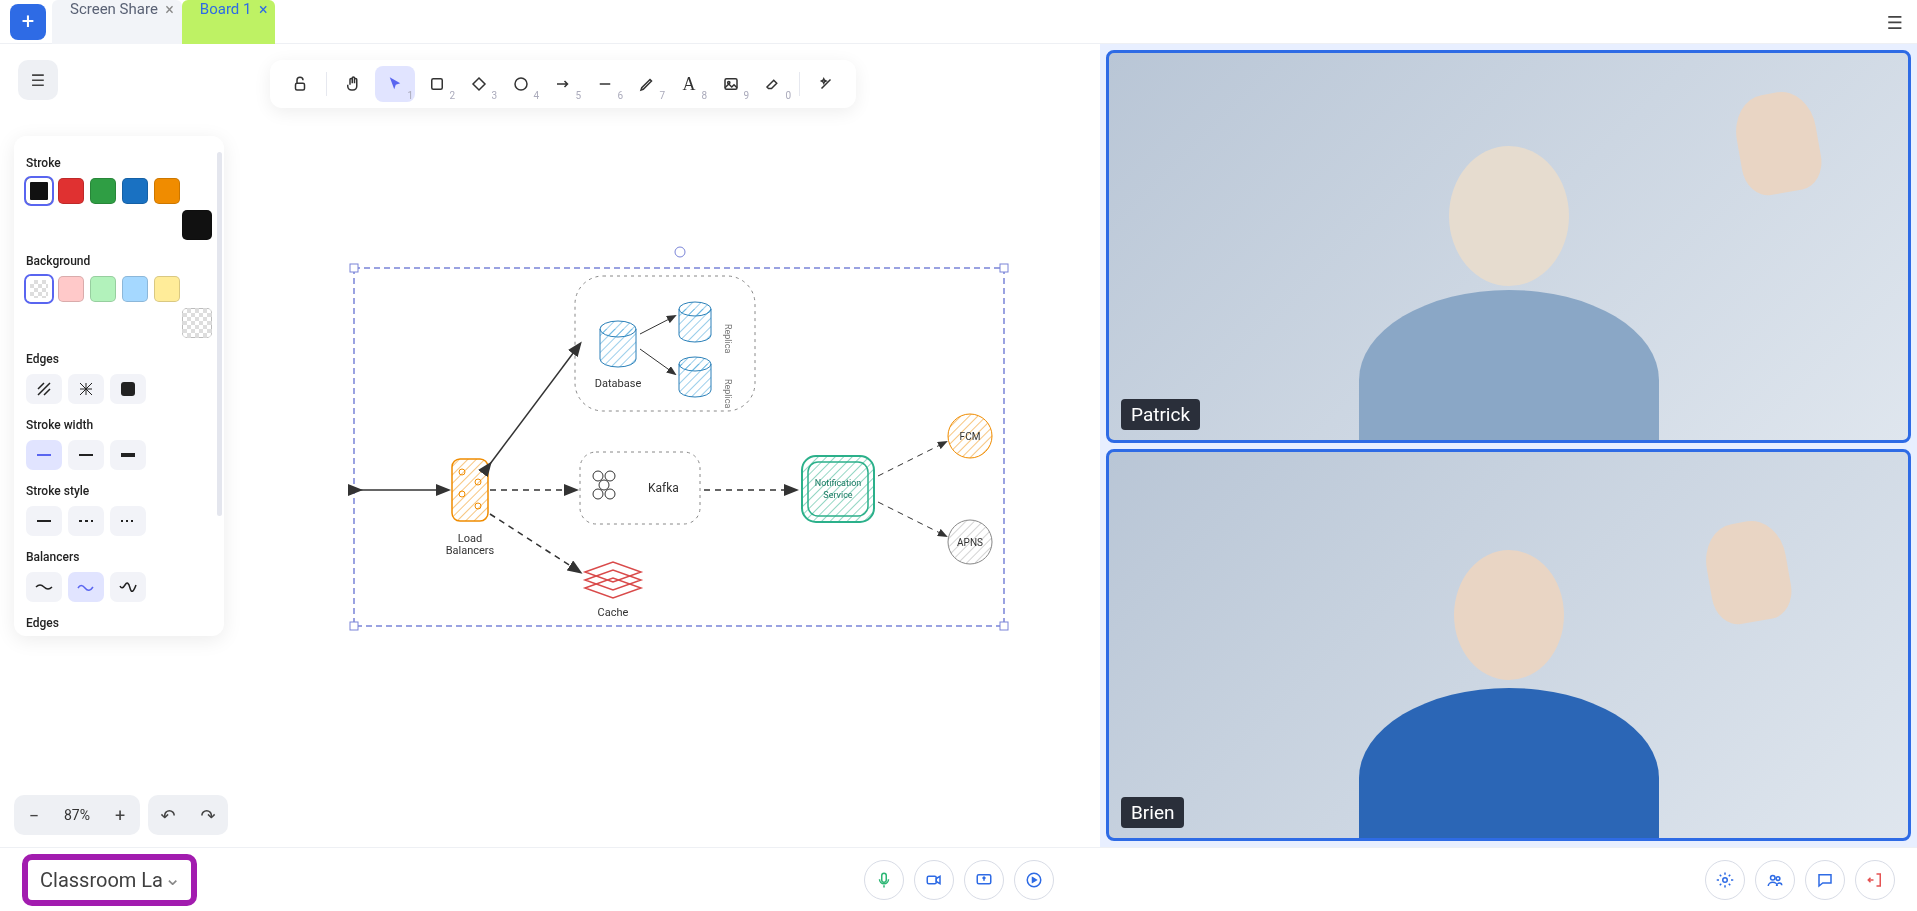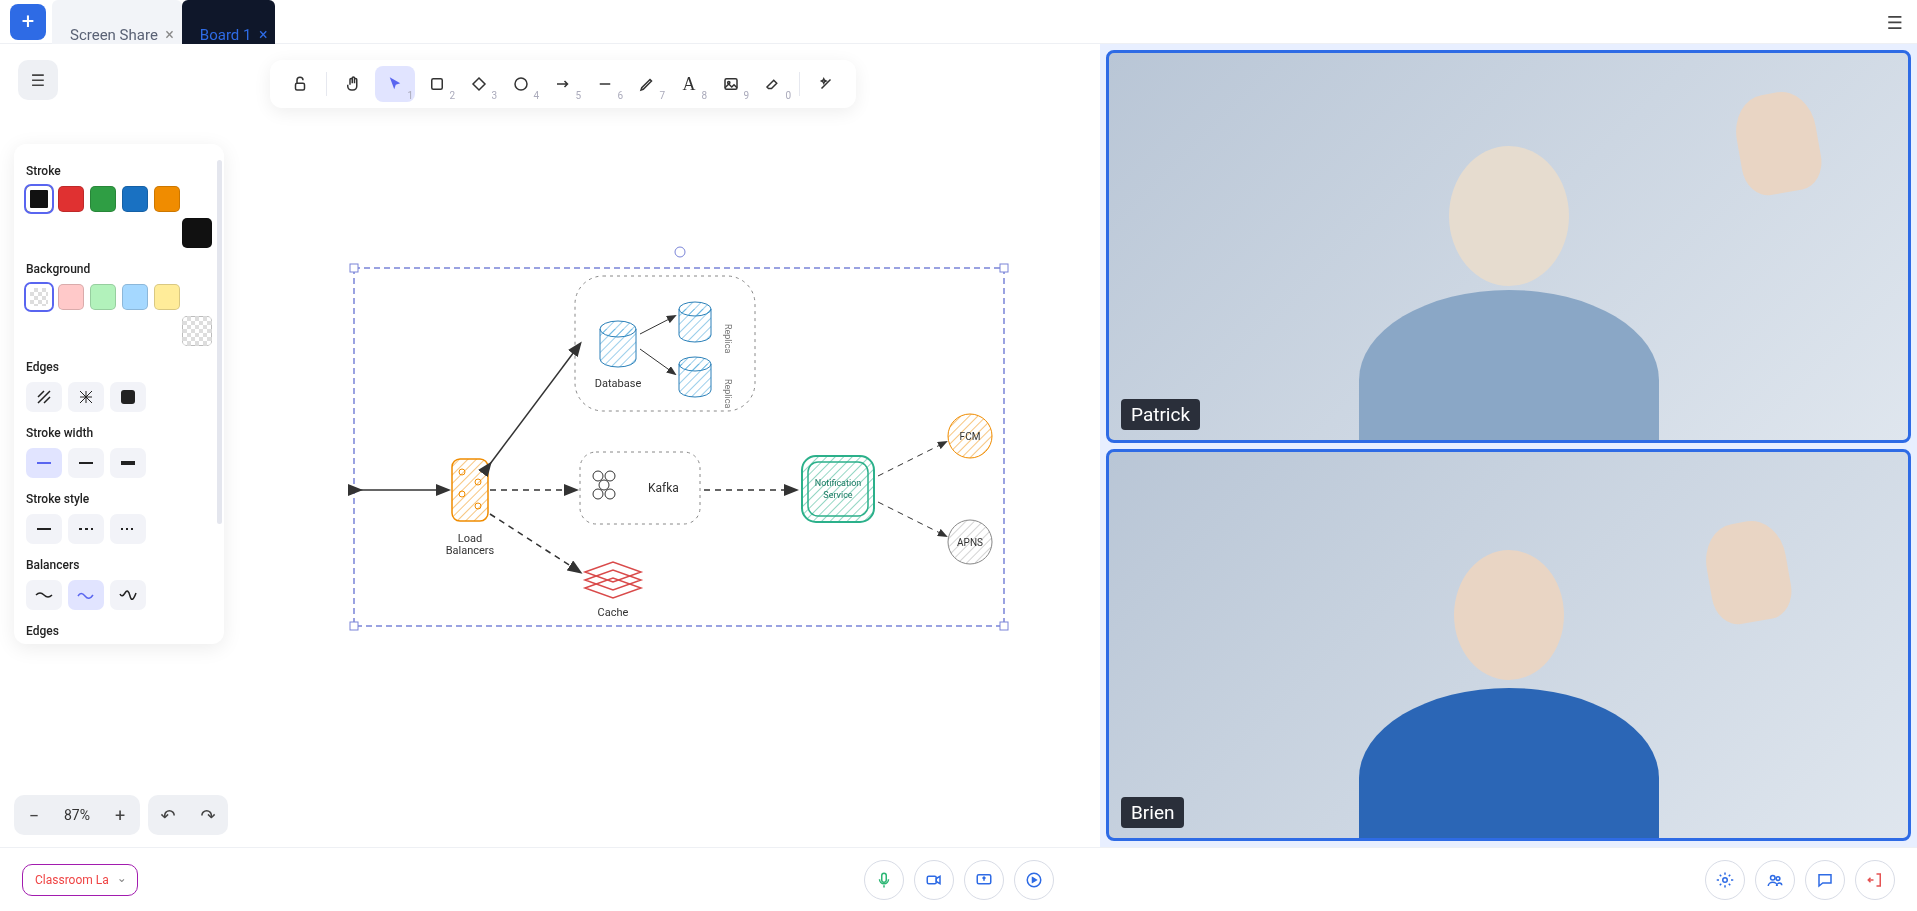--- a/index.html
+++ b/index.html
@@ -1,35 +1,35 @@
 <!DOCTYPE html>
 <html><head>
 <meta charset="utf-8">
 <style>
 *{box-sizing:border-box;margin:0;padding:0;font-family:-apple-system,BlinkMacSystemFont,"Segoe UI",Roboto,sans-serif}
 body{background:#fff;overflow:hidden;width:1917px;height:911px;position:relative}
 .top-tabs{height:44px;display:flex;align-items:center;padding:0 4px;background:#fff;border-bottom:1px solid #eef0f4}
 .add-tab{width:36px;height:36px;background:#2e6be5;border-radius:8px;display:flex;align-items:center;justify-content:center;color:#fff;font-size:22px;margin:4px 6px;cursor:pointer}
-.tab{height:44px;display:flex;align-items:flex-end;padding:0 24px 0 18px;font-size:15px;color:#5a6275;position:relative;cursor:pointer;border-radius:6px 6px 0 0}
-.tab.active{background:#0f172a;color:#2e6be5}
+.tab{height:44px;display:flex;align-items:flex-start;padding:0 24px 0 18px;font-size:15px;color:#5a6275;position:relative;cursor:pointer;border-radius:6px 6px 0 0}
+.tab.active{background:#bef264;color:#2e6be5}
 .tab.inactive{background:#f2f4f8}
 .tab .close{position:absolute;right:8px;font-size:16px;color:#888;cursor:pointer}
 .tab.active .close{color:#2e6be5}
 .top-right-menu{position:absolute;right:14px;top:12px;font-size:18px;color:#444;cursor:pointer}
 
 .main{display:flex;height:calc(100% - 44px - 64px)}
 .canvas-area{flex:0 0 1100px;position:relative;background:#fff}
 .hamburger{position:absolute;left:18px;top:16px;width:40px;height:40px;background:#eef0f4;border-radius:10px;display:flex;align-items:center;justify-content:center;color:#444;cursor:pointer}
 .toolbar{position:absolute;left:270px;top:16px;height:48px;background:#fff;border-radius:12px;box-shadow:0 4px 18px rgba(0,0,0,.07);display:flex;align-items:center;padding:0 10px;gap:2px}
 .tool{width:40px;height:36px;border-radius:8px;display:flex;align-items:center;justify-content:center;position:relative;color:#333;cursor:pointer}
 .tool.selected{background:#e1e4ff}
 .tool-num{position:absolute;right:2px;bottom:1px;font-size:10px;color:#aab}
 .tool svg{width:18px;height:18px}
 
-.side-panel{position:absolute;left:14px;top:100px;width:210px;max-height:500px;background:#fff;border-radius:12px;box-shadow:0 4px 20px rgba(0,0,0,.08);padding:16px 12px;overflow:hidden}
+.side-panel{position:absolute;left:14px;top:92px;width:210px;max-height:500px;background:#fff;border-radius:12px;box-shadow:0 4px 20px rgba(0,0,0,.08);padding:16px 12px;overflow:hidden}
 .sp-label{font-size:12px;color:#222;margin:4px 0 8px;font-weight:500}
 .sw-row{display:flex;gap:6px;margin-bottom:14px;flex-wrap:wrap}
 .sw{width:26px;height:26px;border-radius:5px;border:1px solid rgba(0,0,0,.15);cursor:pointer}
 .sw.ring{box-shadow:0 0 0 2px #5965f0,0 0 0 4px #fff inset;border:none}
 .sw.big{width:30px;height:30px;margin-left:auto}
 .sw.checker{background-image:linear-gradient(45deg,#ddd 25%,transparent 25%),linear-gradient(-45deg,#ddd 25%,transparent 25%),linear-gradient(45deg,transparent 75%,#ddd 75%),linear-gradient(-45deg,transparent 75%,#ddd 75%);background-size:8px 8px;background-position:0 0,0 4px,4px -4px,-4px 0}
 .opt{width:36px;height:30px;background:#f2f3f8;border-radius:7px;display:flex;align-items:center;justify-content:center;font-size:14px;color:#222;cursor:pointer}
 .opt.sel{background:#e1e4ff;color:#5965f0}
 
 .zoom-bar{position:absolute;left:14px;bottom:12px;display:flex;gap:8px}
@@ -37,21 +37,21 @@
 .zbtn{width:40px;height:40px;display:flex;align-items:center;justify-content:center;font-size:18px;color:#444;cursor:pointer}
 .zlabel{padding:0 10px;font-size:14px;color:#333}
 
 .canvas-svg{position:absolute;inset:0;pointer-events:none}
 
 .video-panel{flex:1;background:#e8efff;padding:6px;display:flex;flex-direction:column;gap:6px}
 .video-tile{flex:1;border:3px solid #2e6be5;border-radius:8px;position:relative;overflow:hidden;background:linear-gradient(135deg,#b9c6d6,#dfe6ee)}
 .video-tile .name{position:absolute;left:12px;bottom:10px;background:#2a2f3a;color:#fff;padding:4px 10px;border-radius:4px;font-size:19px}
 
 .bottom-bar{height:64px;border-top:1px solid #eef0f4;display:flex;align-items:center;padding:0 22px;background:#fff;position:relative}
-.room-select{border:1px solid #a21caf;border-radius:10px;padding:8px 28px 8px 12px;font-size:12px;color:#ef4444;position:relative;cursor:pointer}
+.room-select{border:6px solid #a21caf;border-radius:10px;padding:8px 28px 8px 12px;font-size:20px;color:#404040;position:relative;cursor:pointer}
 .room-select::after{content:"⌄";position:absolute;right:10px;top:6px;color:#888}
 .center-ctrls{position:absolute;left:50%;transform:translateX(-50%);display:flex;gap:10px}
 .cbtn{width:40px;height:40px;border:1px solid #d8dce6;border-radius:50%;display:flex;align-items:center;justify-content:center;cursor:pointer}
 .right-ctrls{margin-left:auto;display:flex;gap:10px}
 .cbtn svg{width:18px;height:18px}
 
 .scrollbar{position:absolute;right:2px;top:16px;bottom:120px;width:5px;background:#e4e6ee;border-radius:3px}
 
 
 .fig{position:absolute;inset:0;display:flex;align-items:center;justify-content:center}

